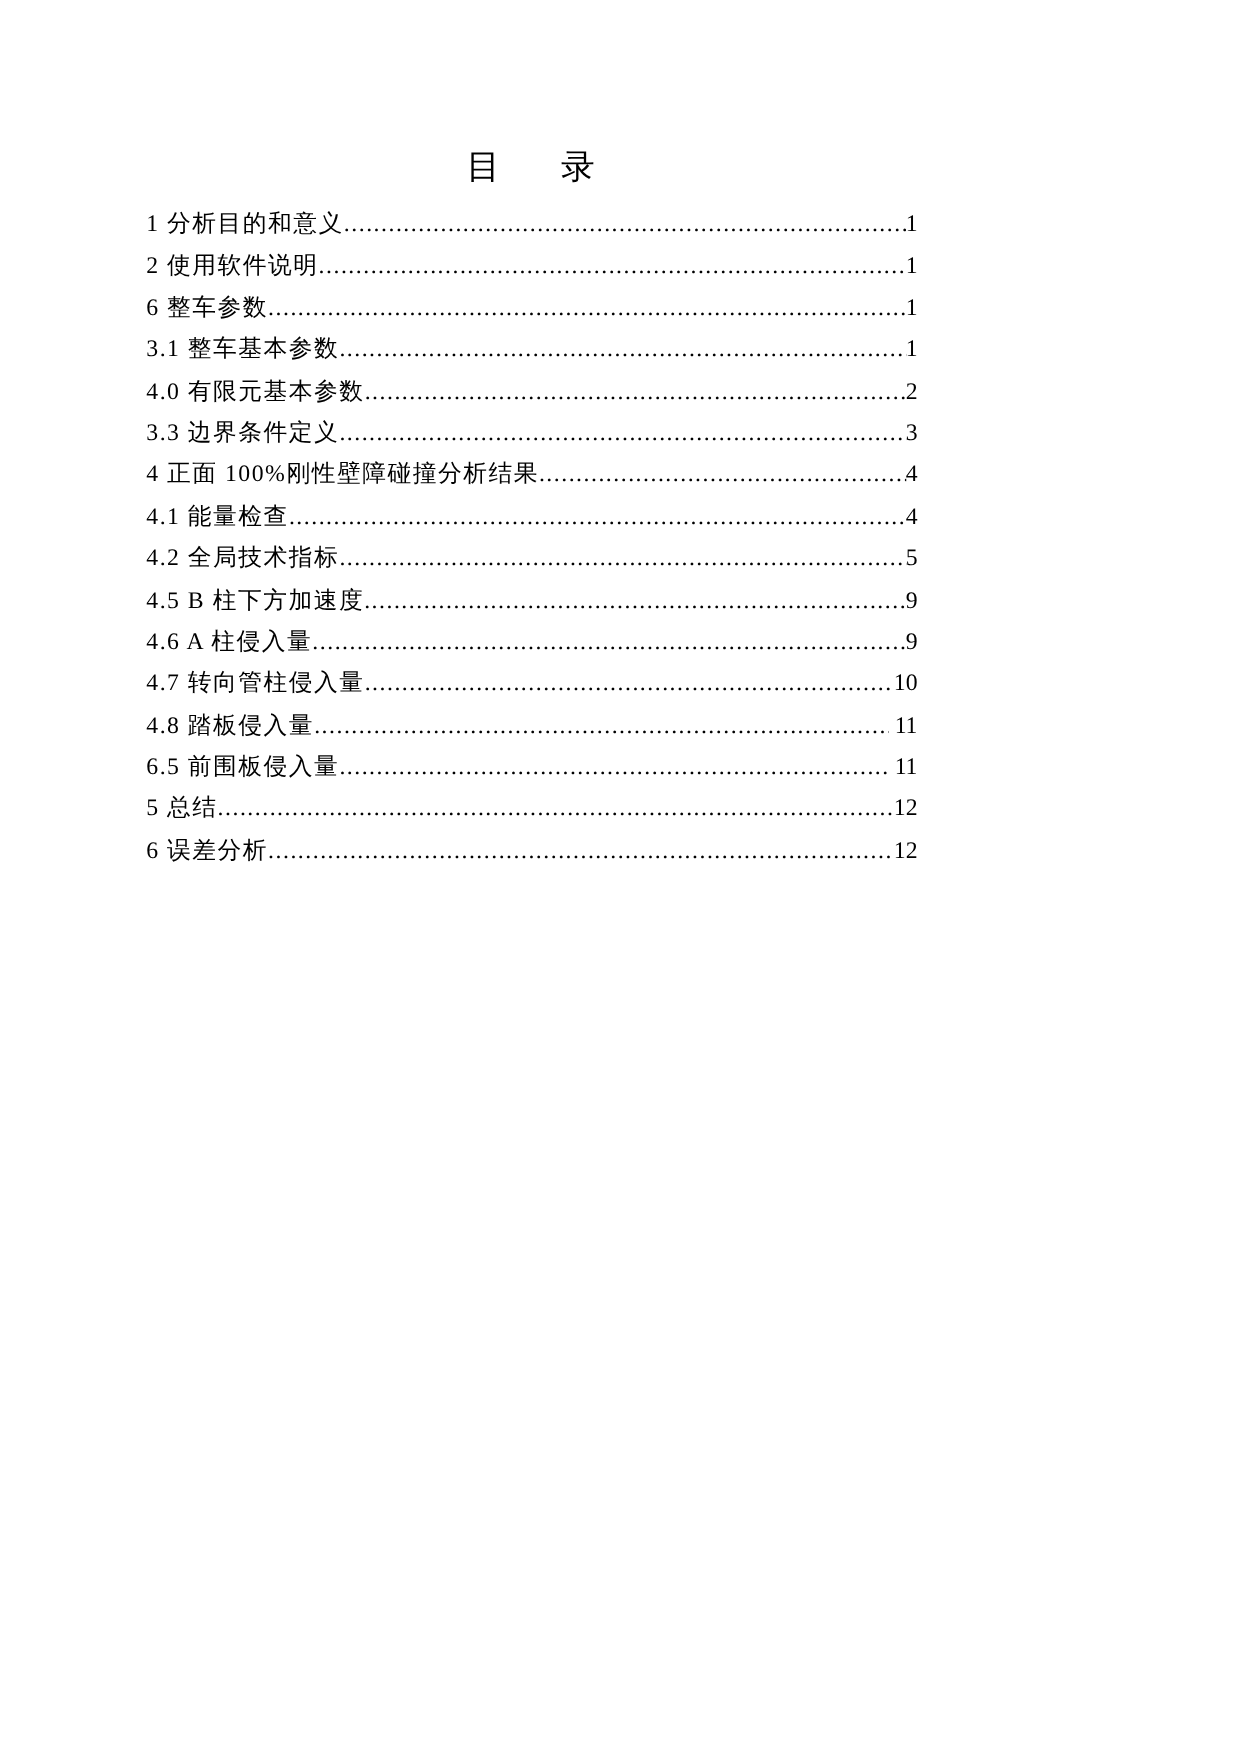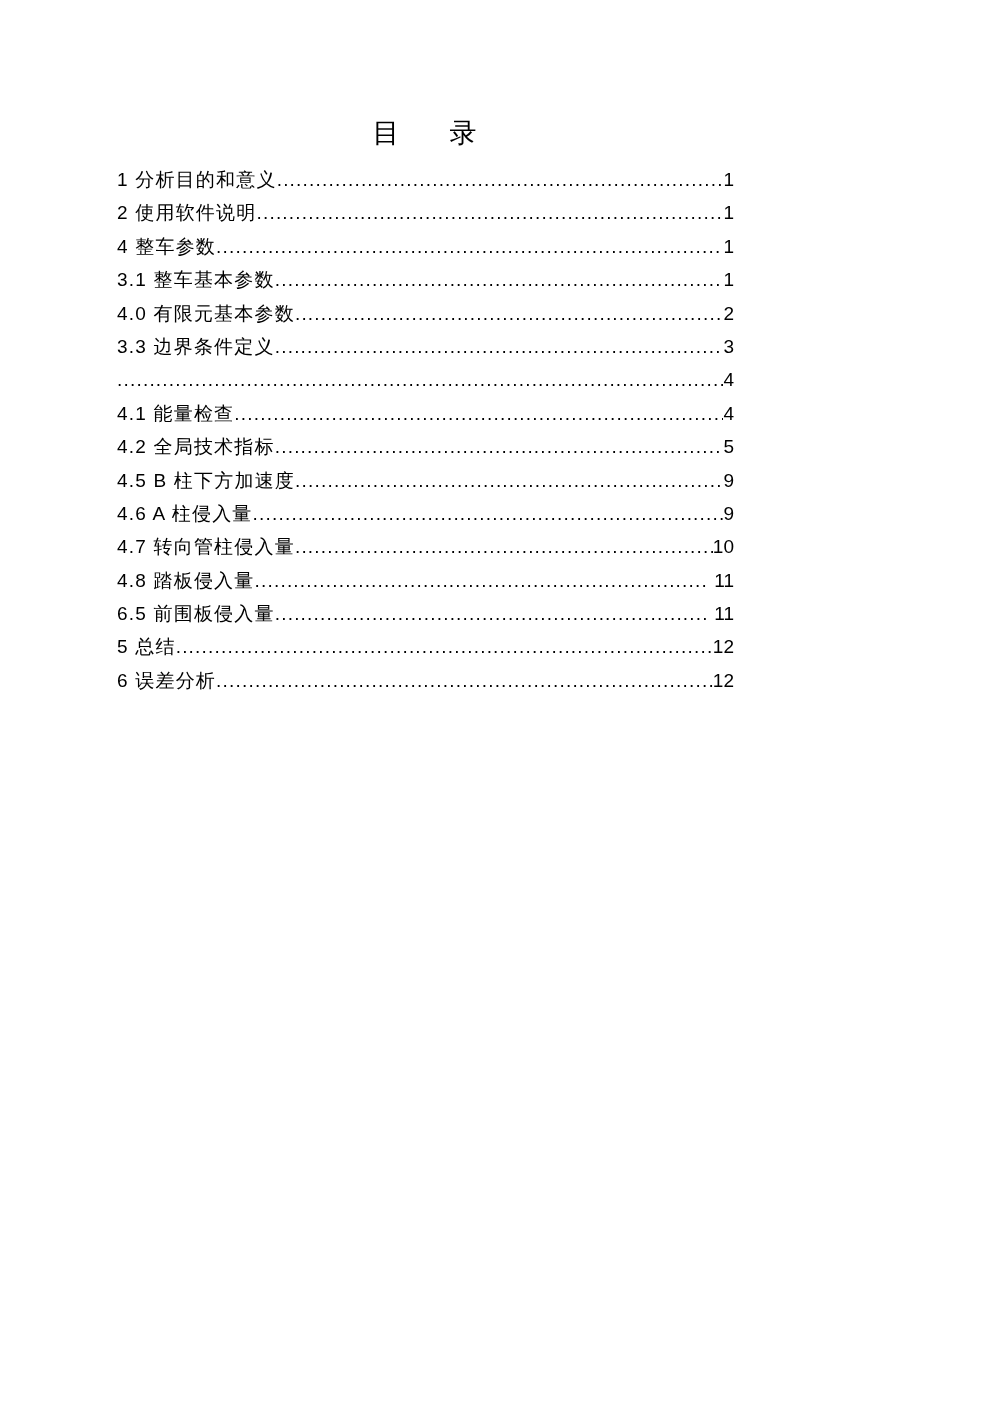--- a/index.html
+++ b/index.html
@@ -6,21 +6,21 @@
     margin: 0;
     padding: 0;
     background: #ffffff;
   }
   .page {
     position: relative;
     width: 828px;
     height: 1402px;
     background: #ffffff;
     color: #000000;
-    font-family: Liberation Sans, sans-serif;
+    font-family: Liberation Serif, serif;
     box-sizing: border-box;
     padding: 118px 94px 0 117px;
     overflow: hidden;
   }
   .doc-title {
     font-size: 27px;
     line-height: 30px;
     height: 30px;
     text-align: center;
     white-space: pre;
@@ -74,21 +74,21 @@
       <span class="toc-page">1</span>
     </div>
 
     <div class="toc-row">
       <span class="toc-label">2 使用软件说明</span>
       <span class="toc-dots"></span>
       <span class="toc-page">1</span>
     </div>
 
     <div class="toc-row">
-      <span class="toc-label">4 整车参数</span>
+      <span class="toc-label">6 整车参数</span>
       <span class="toc-dots"></span>
       <span class="toc-page">1</span>
     </div>
 
     <div class="toc-row">
       <span class="toc-label">3.1 整车基本参数</span>
       <span class="toc-dots"></span>
       <span class="toc-page">1</span>
     </div>
 
@@ -98,20 +98,21 @@
       <span class="toc-page">2</span>
     </div>
 
     <div class="toc-row">
       <span class="toc-label">3.3 边界条件定义</span>
       <span class="toc-dots"></span>
       <span class="toc-page">3</span>
     </div>
 
     <div class="toc-row">
+      <span class="toc-label">4 正面 100%刚性壁障碰撞分析结果</span>
       <span class="toc-dots"></span>
       <span class="toc-page">4</span>
     </div>
 
     <div class="toc-row">
       <span class="toc-label">4.1 能量检查</span>
       <span class="toc-dots"></span>
       <span class="toc-page">4</span>
     </div>
 

